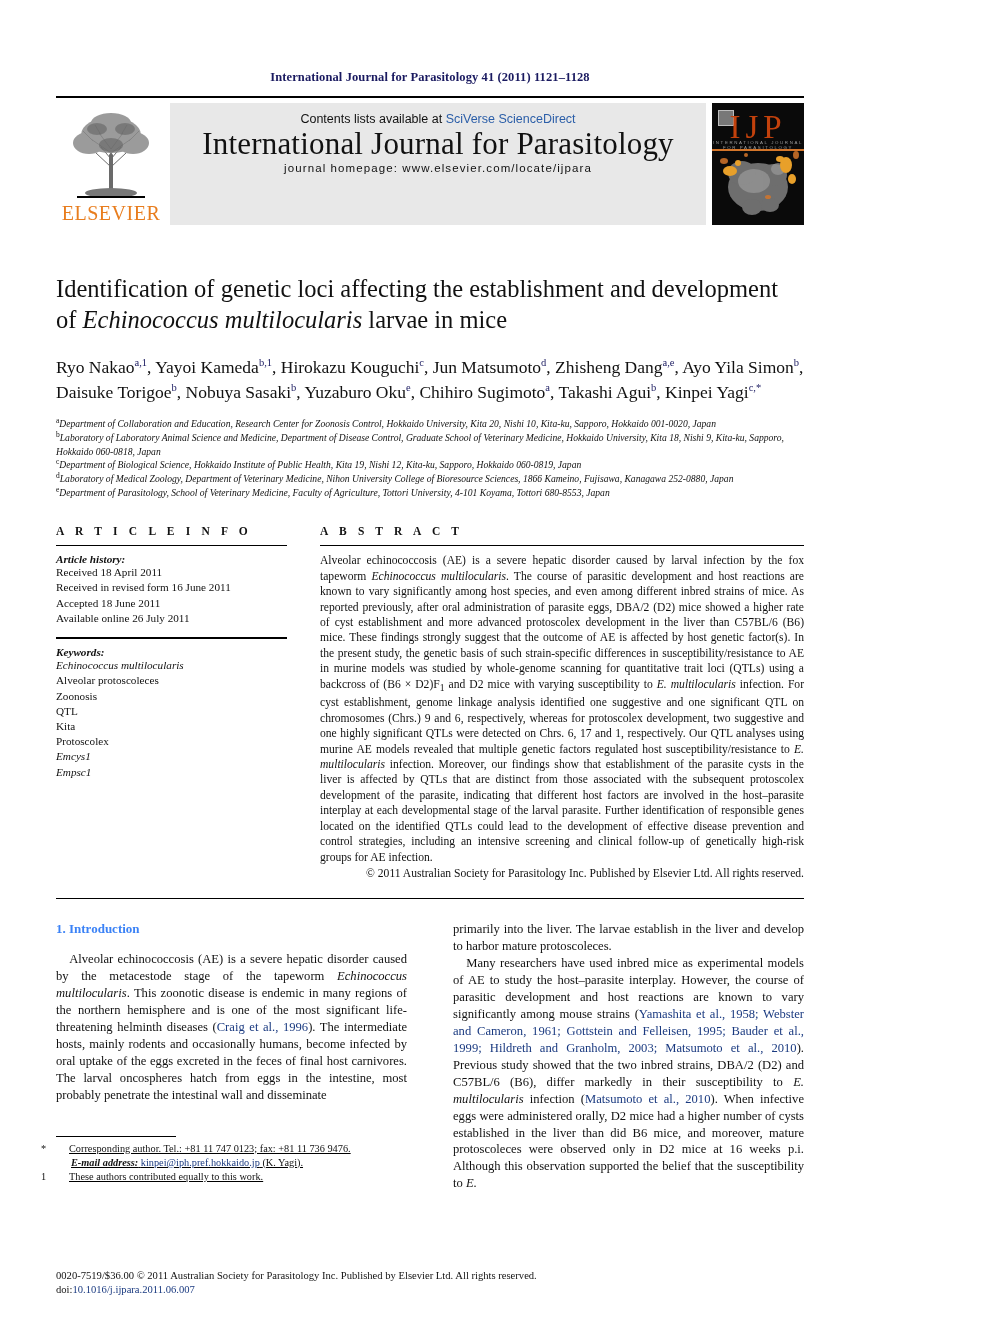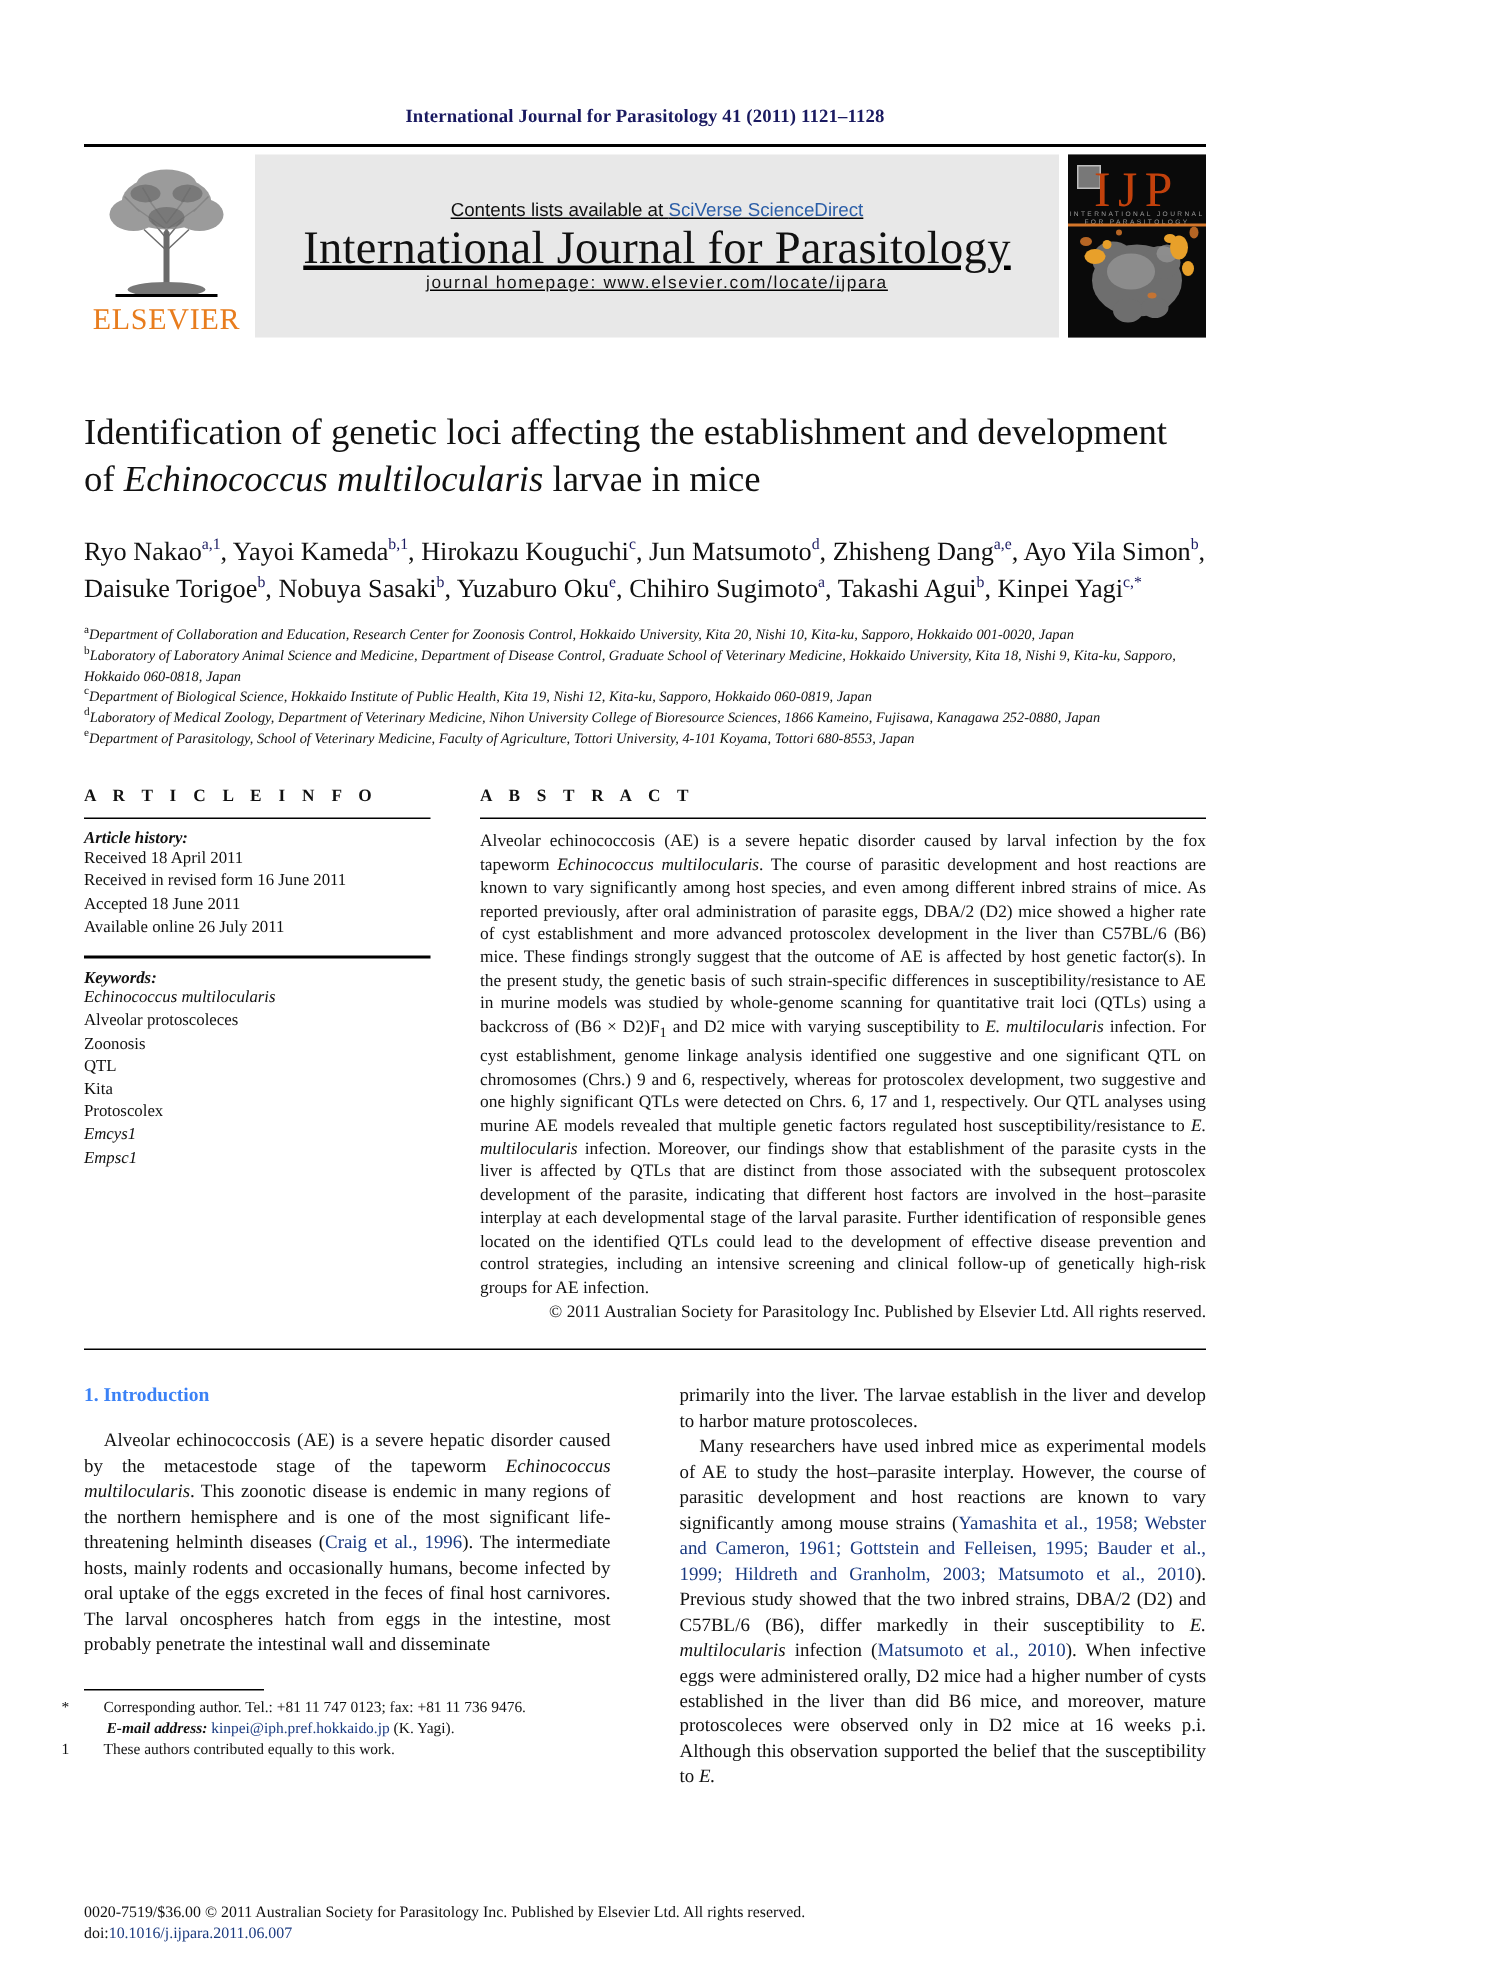--- a/index.html
+++ b/index.html
@@ -63,25 +63,24 @@
     color: #e87d1e;
     font-weight: normal;
     margin-top: 1px;
   }
   .center-band {
     flex: 1 1 auto;
     background: #e8e8e8;
     display: flex;
     flex-direction: column;
     align-items: center;
-    justify-content: center;
+    justify-content: flex-start;
     padding: 9px 0 10px 0;
     margin-left: 4px;
     margin-right: 6px;
-    text-decoration: underline;
   }
   .contents-line {
     font-family: "Liberation Sans", sans-serif;
     font-size: 12.5px;
     color: #111;
   }
   .contents-line .sd {
     color: #2b5ea8;
   }
   .journal-title {
@@ -270,21 +269,21 @@
     color: #111;
     margin: 0;
     hyphens: auto;
   }
   .body-p + .body-p { text-indent: 1.05em; }
   .body-p .ital { font-style: italic; }
   .ref { color: #1a3a80; }
   .link { color: #1a3a80; }
 
   
-  .footnote-wrap { margin-top: 21px; }
+  .footnote-wrap { margin-top: 32px; text-decoration: underline; }
   .footnote-rule {
     border-top: 1px solid #000;
     width: 120px;
     margin-bottom: 5px;
   }
   .footnote {
     font-family: "Liberation Serif", serif;
     font-size: 10.3px;
     line-height: 1.38;
     color: #111;

